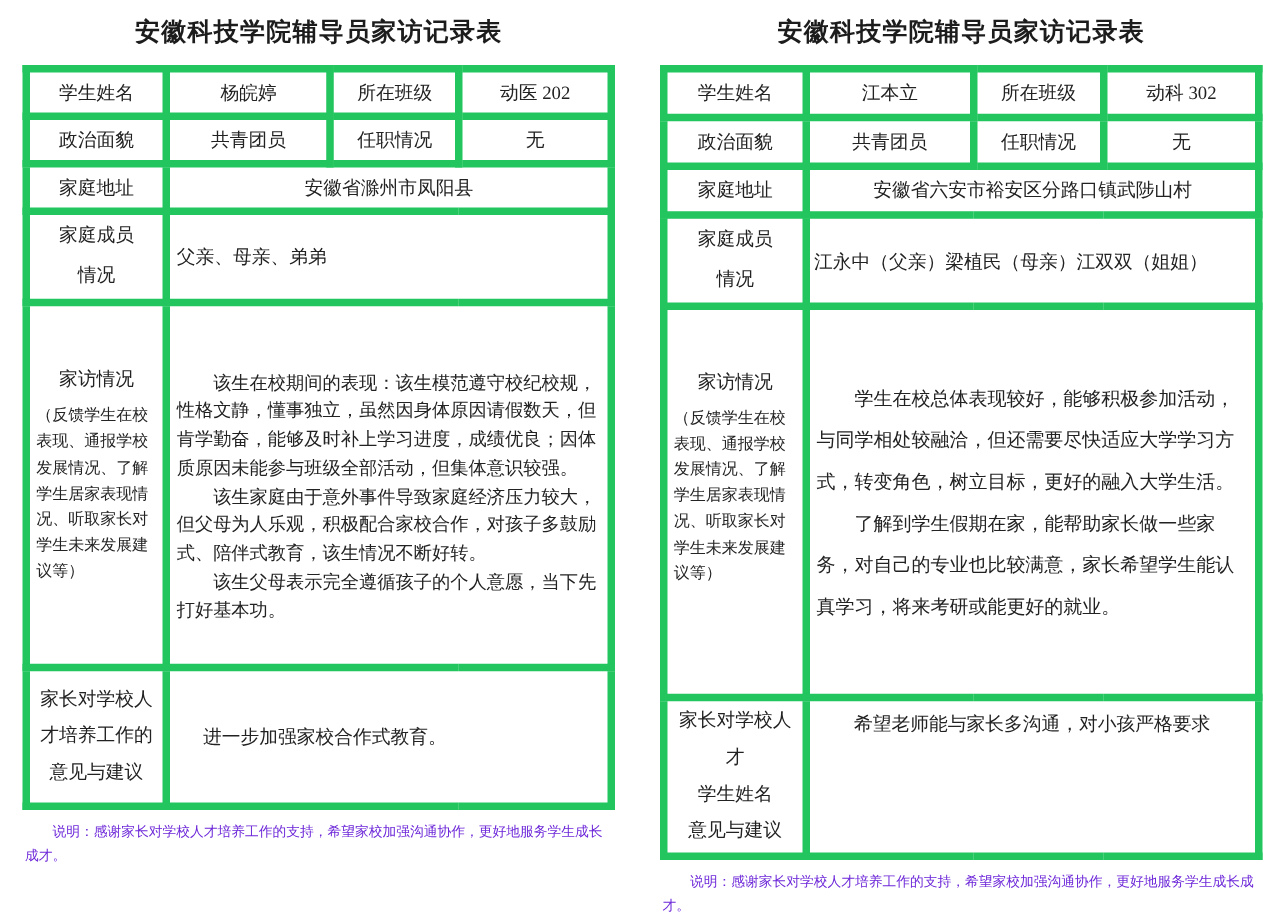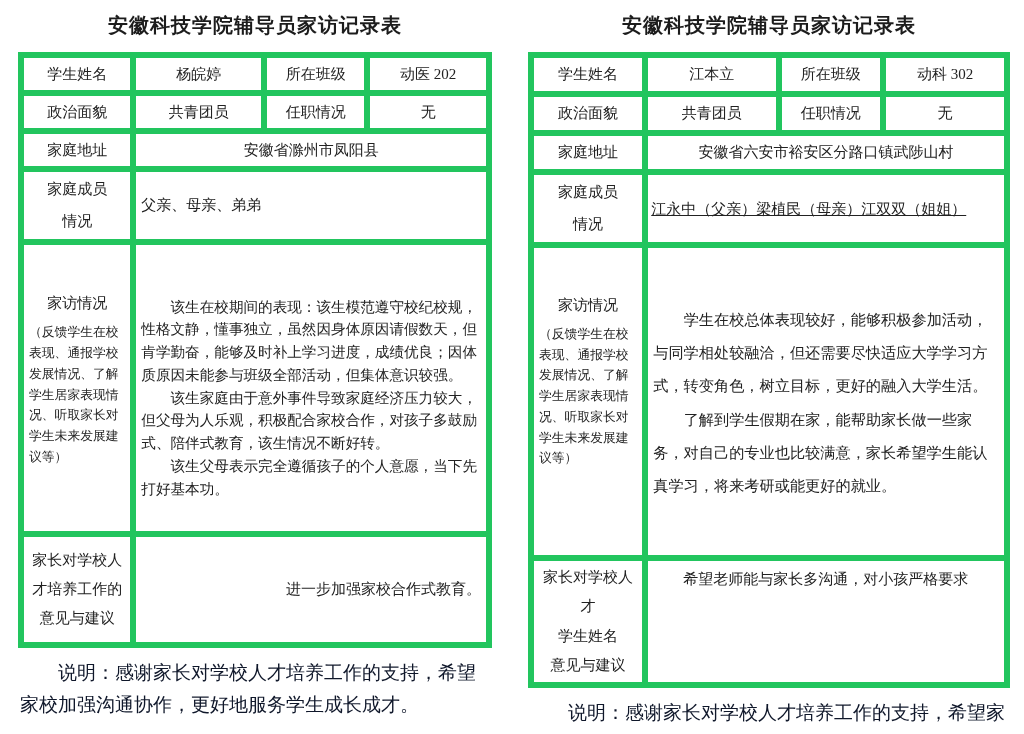--- a/index.html
+++ b/index.html
@@ -47,21 +47,21 @@
   col.c3 { width: 22%; }
   col.c4 { width: 26%; }
 
   .cell-label  { text-align: center; }
   .cell-value  { text-align: center; }
   .cell-value-left {
     text-align: left;
     vertical-align: top;
     padding-top: 6px;
   }
-  .form-right .cell-value-left { padding-left: 3px; padding-top: 4px; text-decoration: underline; }
+  .form-right .cell-value-left { padding-left: 3px; padding-top: 4px; }
 
   .form-left  tr.row-basic  { height: 38px; }
   .form-right tr.row-basic  { height: 39px; }
   .form-left  tr.row-family { height: 64px; }
   .form-right tr.row-family { height: 56px; }
   .form-left  tr.row-visit  { height: 292px; }
   .form-right tr.row-visit  { height: 313px; }
   .form-left  tr.row-suggest{ height: 111px; }
   .form-right tr.row-suggest{ height: 113px; }
   tr.row-footer { height: 28px; }
@@ -82,42 +82,42 @@
 
   .visit-content-cell { vertical-align: top; text-align: left; padding: 4px 8px 4px 6px; }
   .form-left  .visit-content-cell { padding-top: 22px; }
   .form-right .visit-content-cell { padding-top: 4px; }
   .visit-par { text-indent: 2em; margin: 0; }
   .form-left  .visit-par { font-size: 14.6px; line-height: 1.56; }
   .form-right .visit-par { font-size: 15.2px; line-height: 2.18; }
 
   .suggest-label-cell { text-align: center; }
   .suggest-label-cell span { display: block; line-height: 1.95; }
-  .form-left  .suggest-value-cell { text-align: right; padding-left: 26px; }
+  .form-left  .suggest-value-cell { text-align: left; padding-left: 26px; }
   .form-right .suggest-value-cell {
     text-align: left;
     vertical-align: top;
     padding-top: 9px;
     text-indent: 2em;
   }
 
   .footer-cell {
     text-align: left;
     font-size: 15px;
     padding: 2px 4px;
     letter-spacing: 0.5px;
     white-space: nowrap;
   }
 
   .note {
-    font-size: 19px;
+    font-size: 11px;
     line-height: 1.7;
     text-indent: 2em;
     margin: 9px 2px 0 2px;
-    color: #0f172a;
+    color: #6d28d9;
   }
 </style>
 </head>
 <body>
 
 <div class="page">
 
   <section class="form-section form-left">
     <h1 class="form-title">安徽科技学院辅导员家访记录表</h1>
     <table class="form-table">

